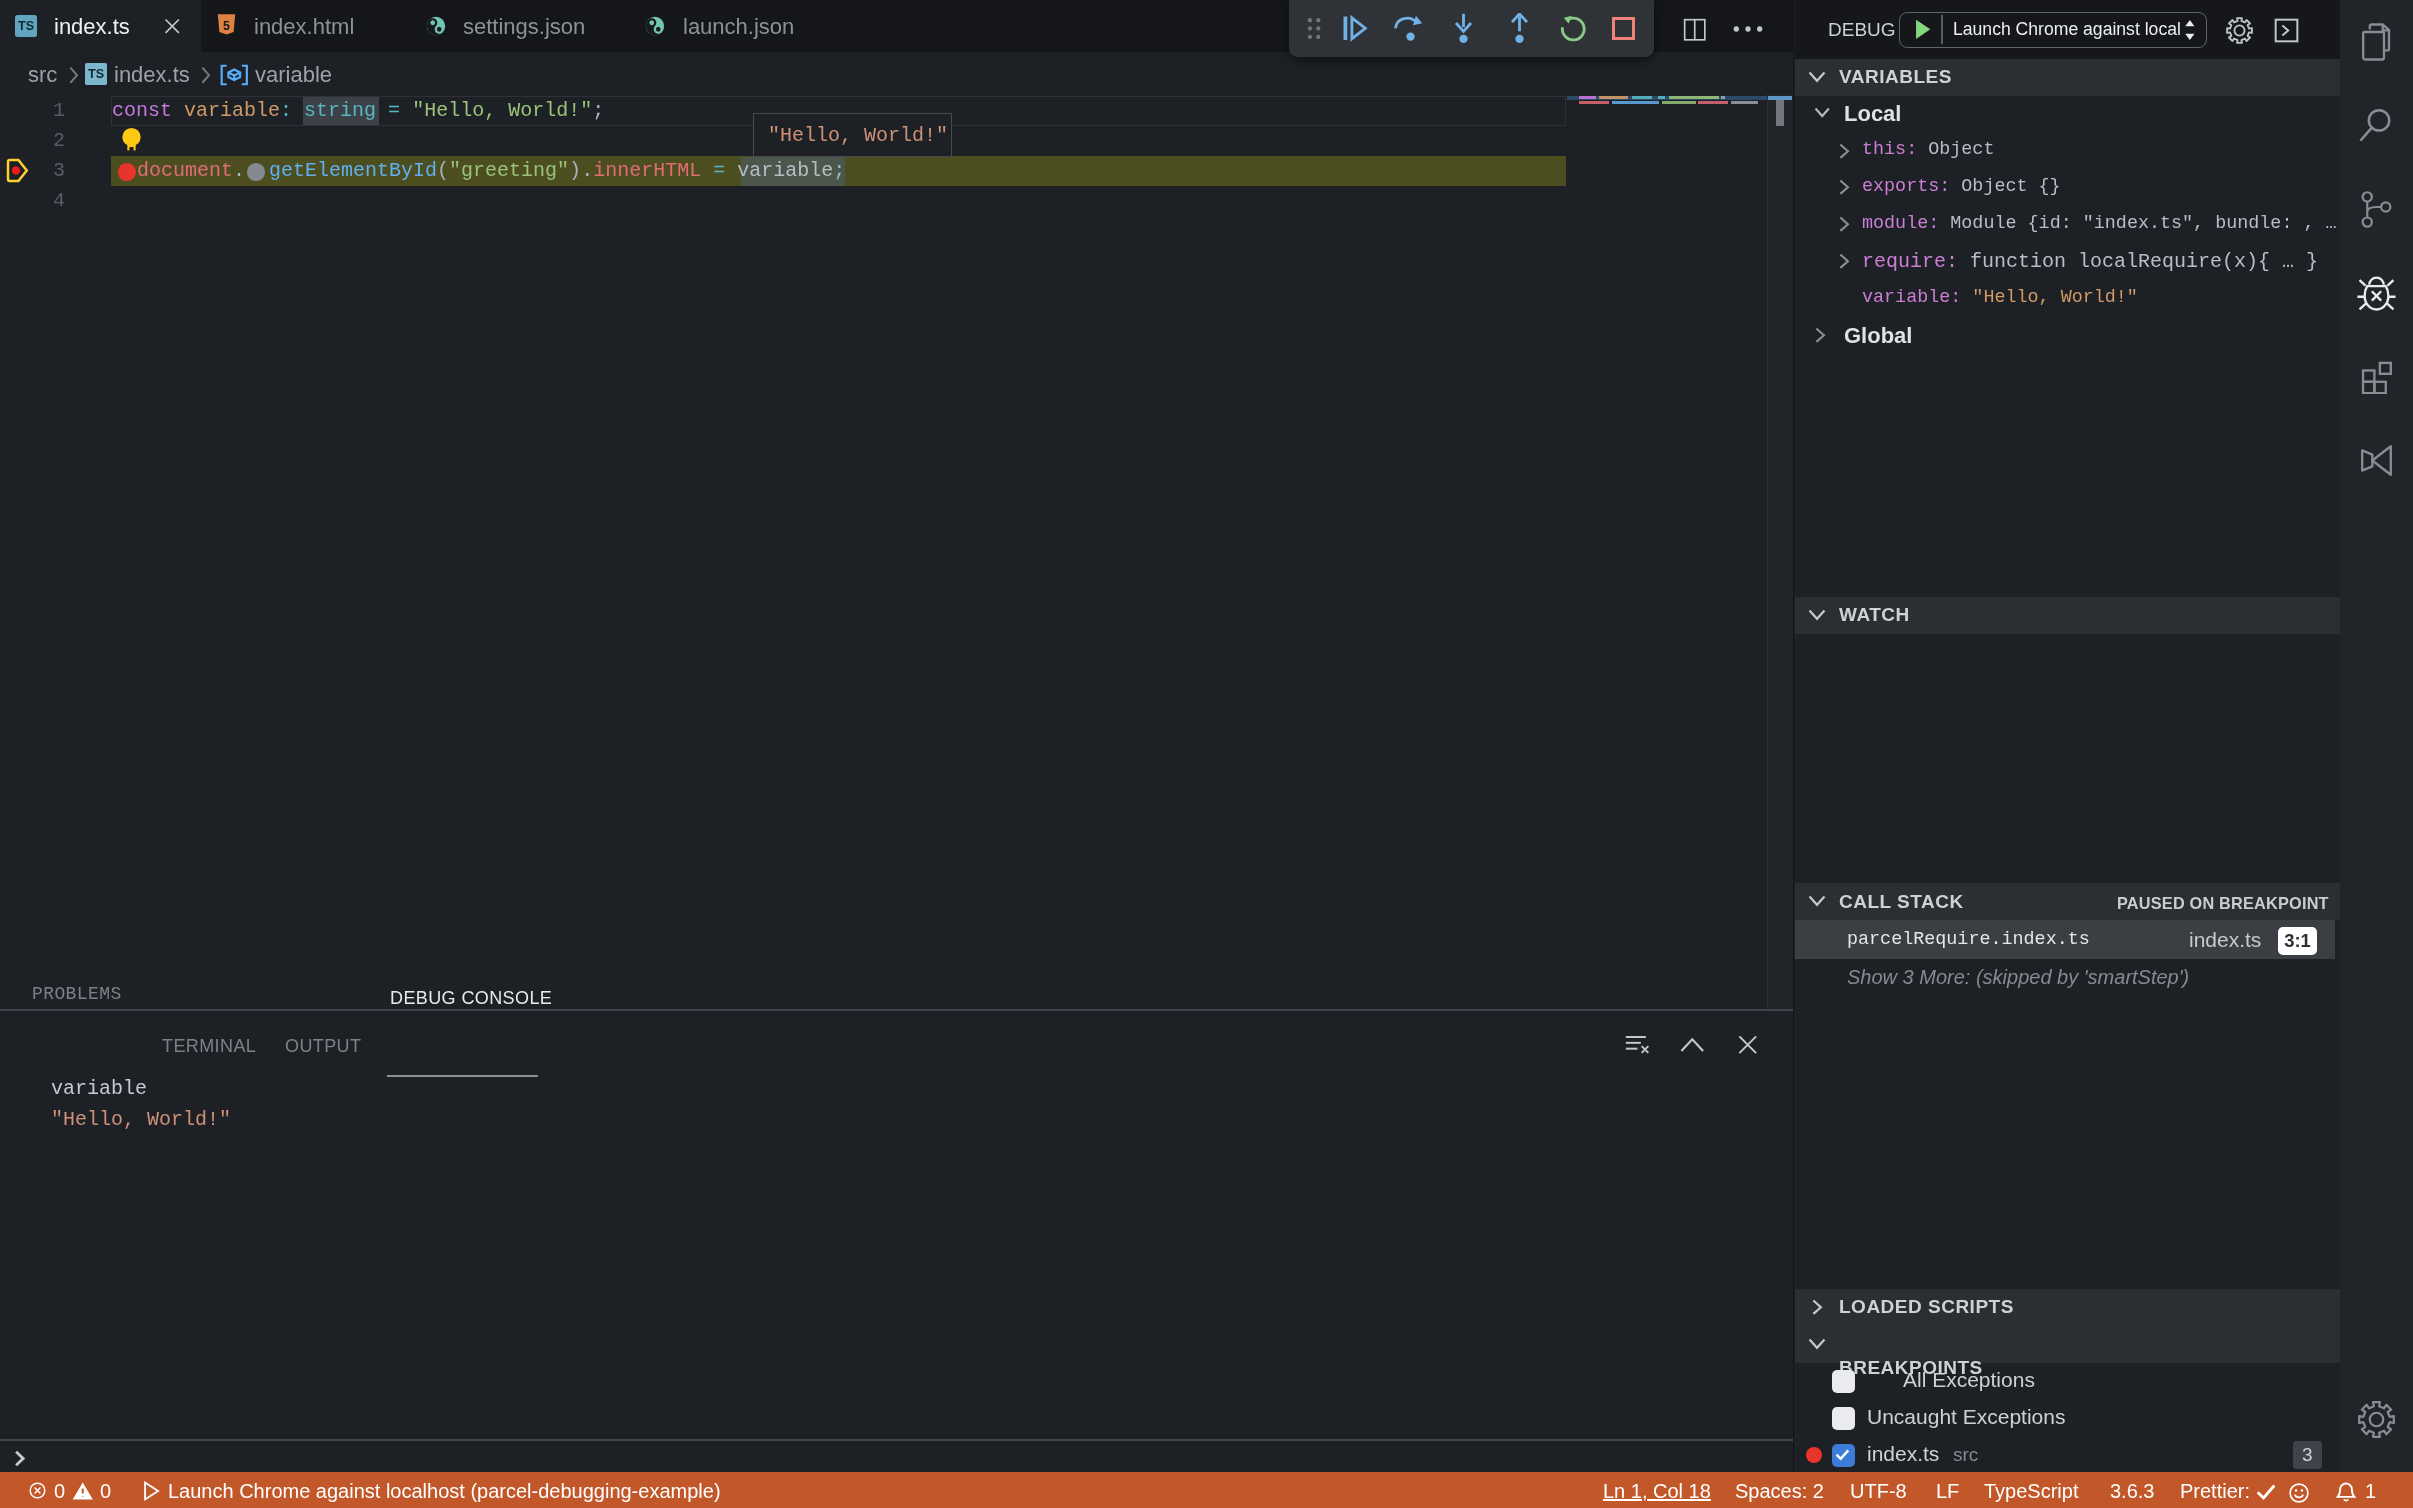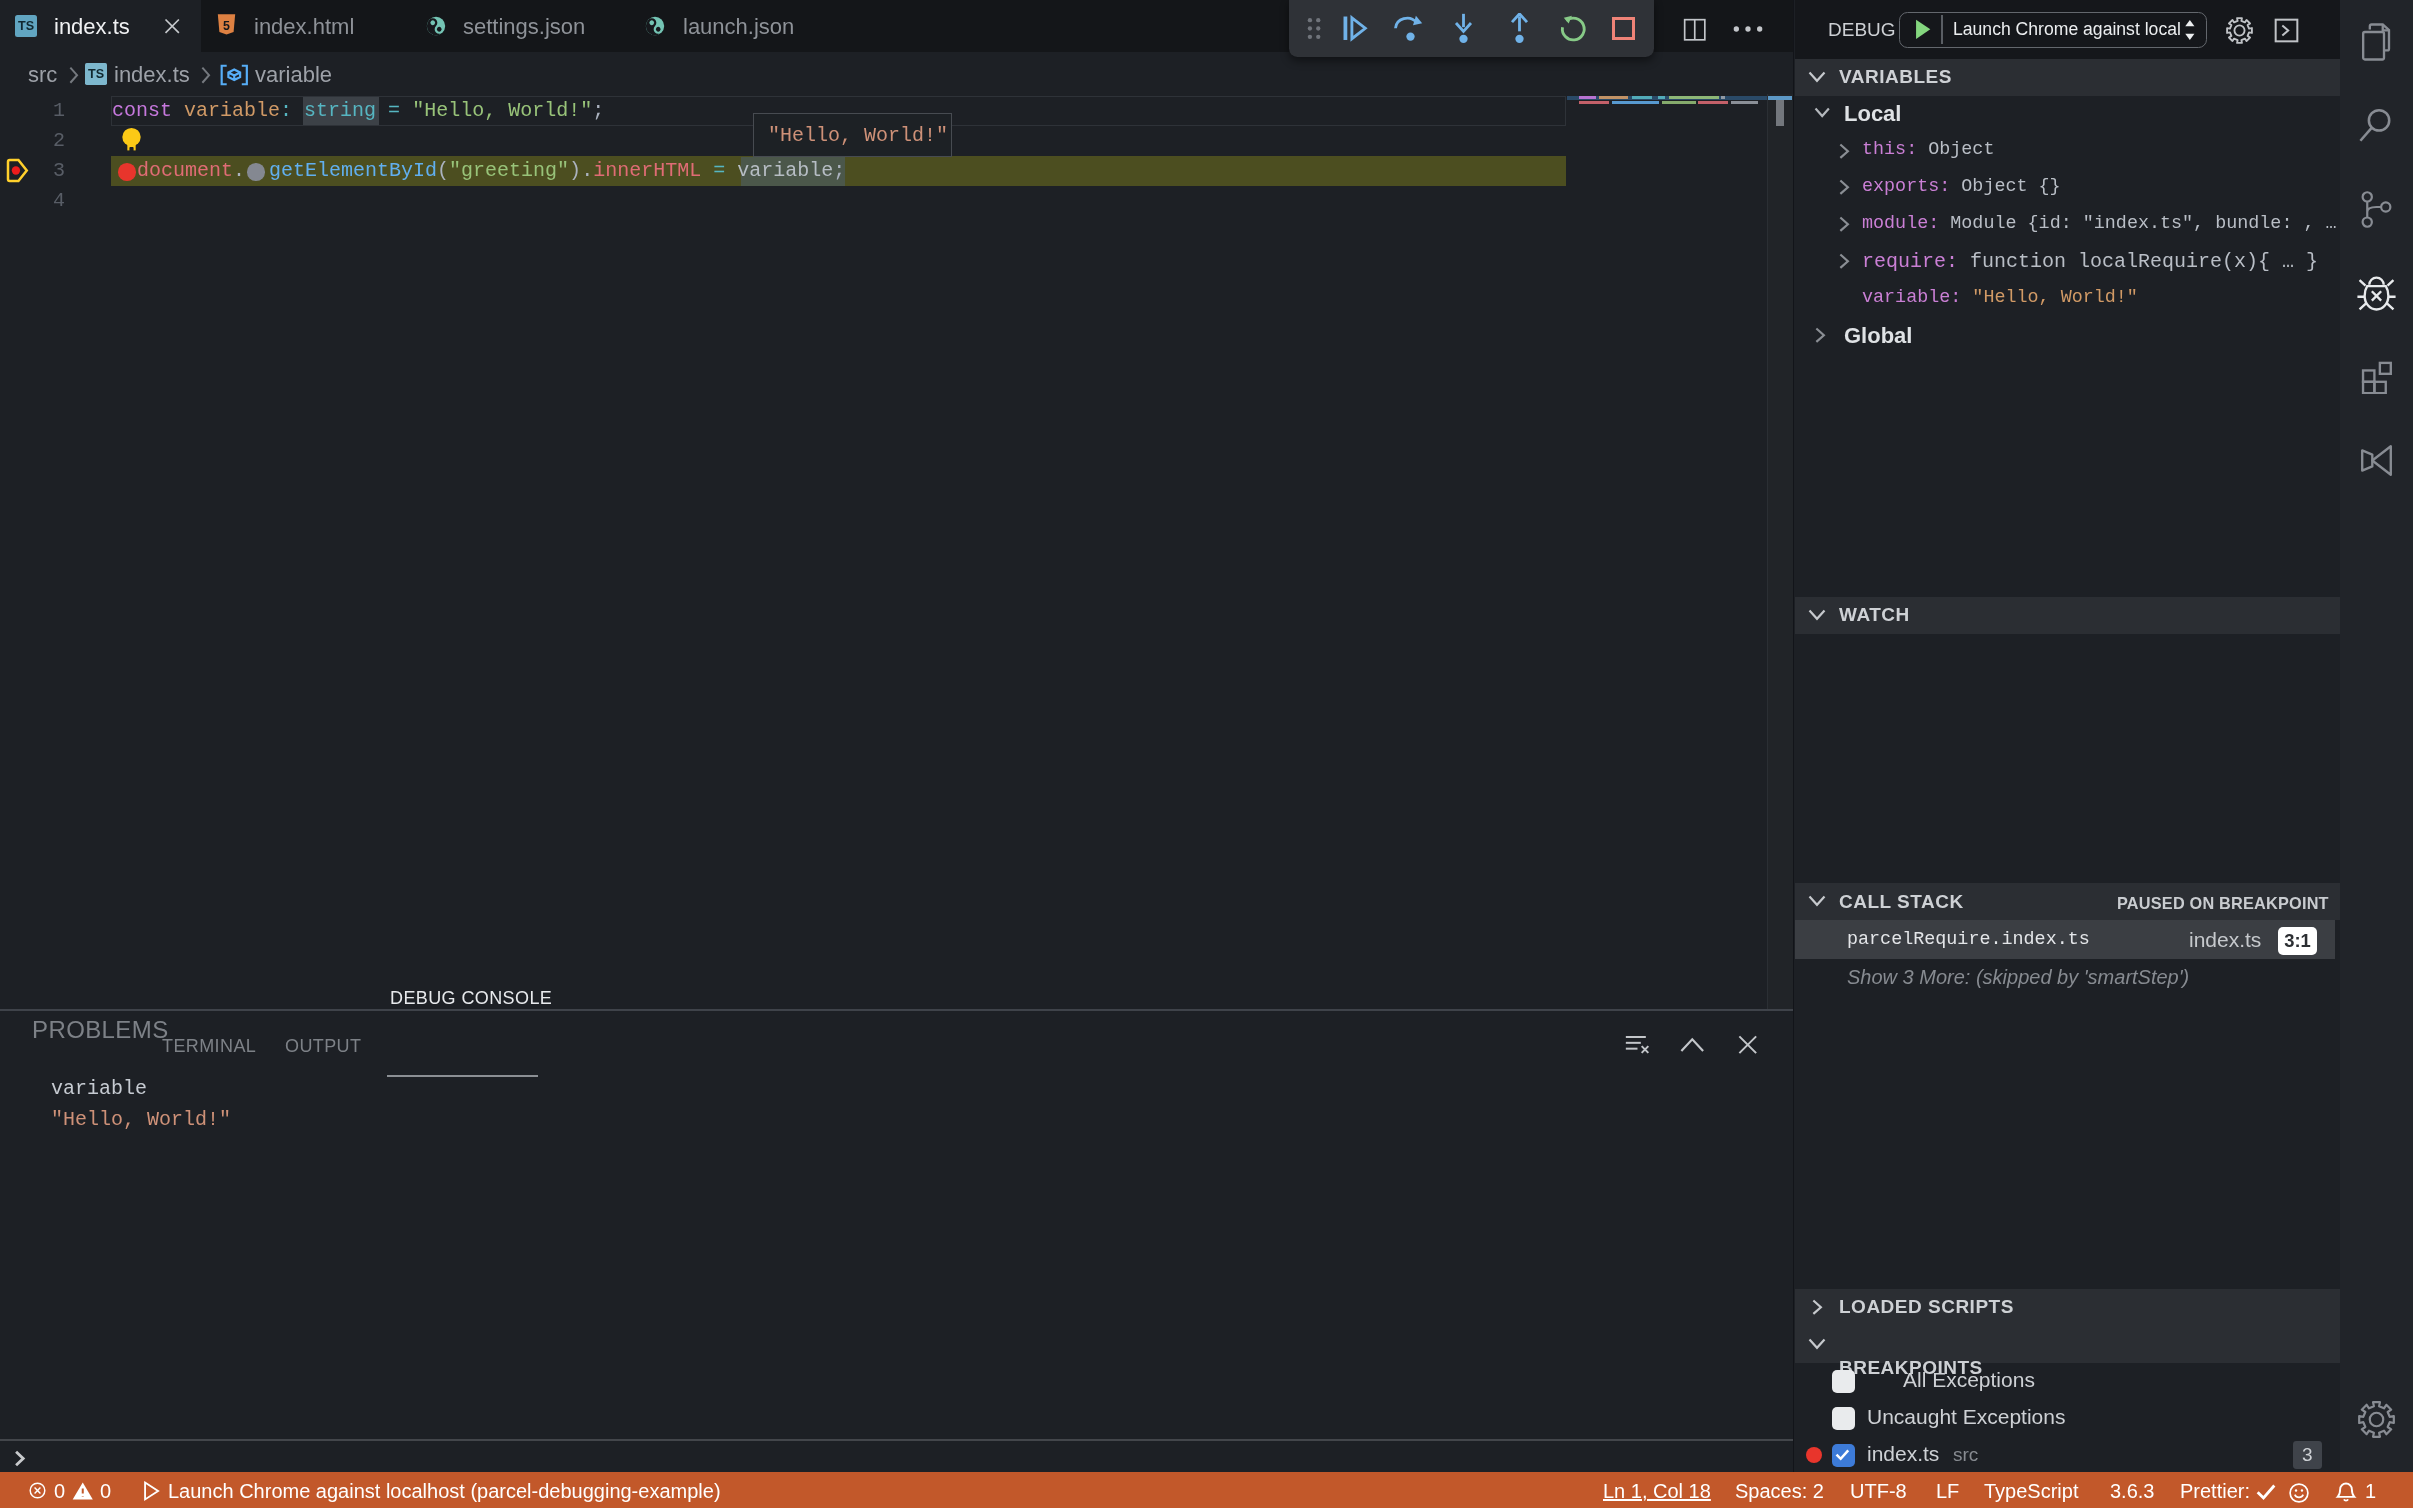--- a/index.html
+++ b/index.html
@@ -166,21 +166,21 @@
 <div class="abs" style="left:1721px;top:96px;width:4.2px;height:2.5px;background:#9da3ab;opacity:.9;"></div>
 
 <div class="abs" style="left:1579px;top:101px;width:30px;height:2.5px;background:#e06c75;opacity:.85;"></div>
 <div class="abs" style="left:1612px;top:101px;width:47px;height:2.5px;background:#61afef;opacity:.85;"></div>
 <div class="abs" style="left:1662px;top:101px;width:34px;height:2.5px;background:#98c379;opacity:.85;"></div>
 <div class="abs" style="left:1698px;top:101px;width:30px;height:2.5px;background:#e06c75;opacity:.85;"></div>
 <div class="abs" style="left:1731px;top:101px;width:27px;height:2.5px;background:#9da3ab;opacity:.85;"></div>
 
 <div class="abs" style="left:0;top:1009px;width:1793px;height:1.7px;background:#3f434a;"></div>
 
-<div class="abs" style="left:32px;top:1016px;font-size:24px;letter-spacing:0.4px;color:#7d8187;">PROBLEMS</div>
+<div class="abs" style="left:32px;top:984px;font-size:18px;letter-spacing:0.4px;color:#7d8187;font-family:Liberation Mono, monospace;">PROBLEMS</div>
 <div class="abs" style="left:162px;top:1036px;font-size:18px;letter-spacing:0.4px;color:#7d8187;">TERMINAL</div>
 <div class="abs" style="left:285px;top:1036px;font-size:18px;letter-spacing:0.4px;color:#7d8187;">OUTPUT</div>
 <div class="abs" style="left:390px;top:988px;font-size:18px;letter-spacing:0.4px;color:#e8eaed;">DEBUG CONSOLE</div>
 <div class="abs" style="left:387px;top:1075px;width:151px;height:1.7px;background:#8b8f94;"></div>
 
 <svg class="abs" style="left:1624px;top:1032px;" width="27" height="25" viewBox="0 0 32 30">
     <g stroke="#c3c6ca" stroke-width="2.4" fill="none">
       <line x1="2" y1="6" x2="26" y2="6"></line>
       <line x1="2" y1="13" x2="20" y2="13"></line>
       <line x1="2" y1="20" x2="16" y2="20"></line>

